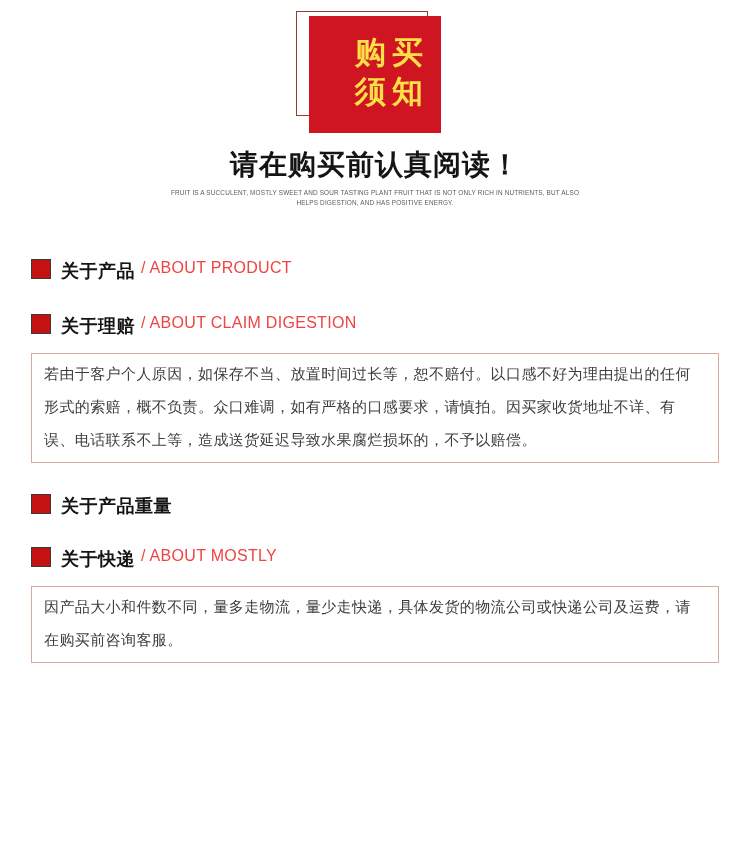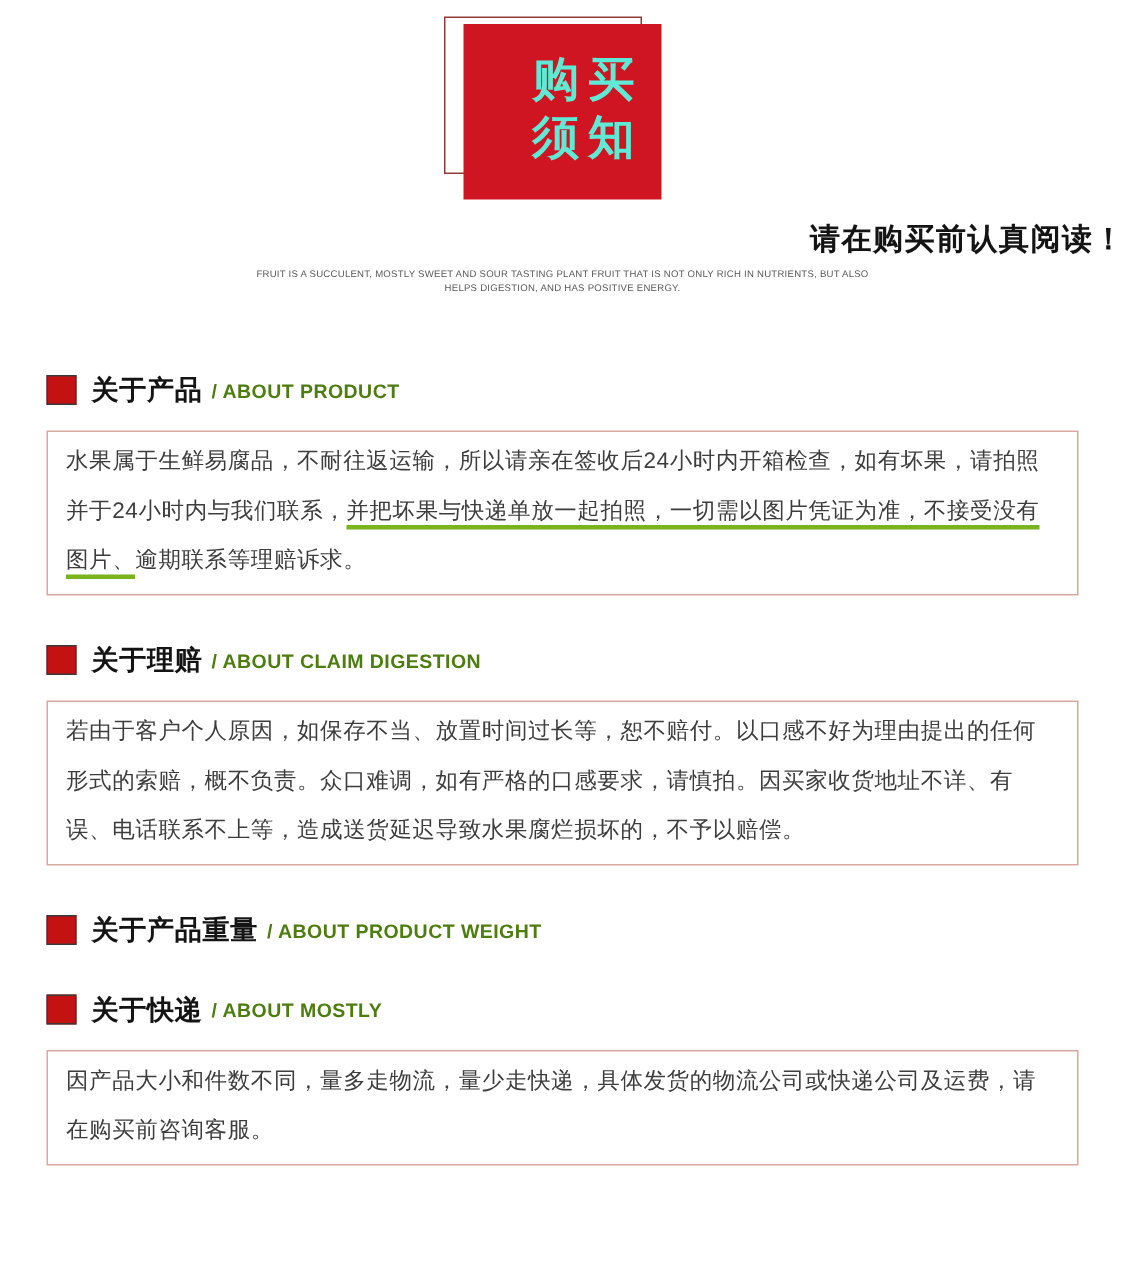--- a/index.html
+++ b/index.html
@@ -27,53 +27,53 @@
   }
   .badge-outline{
     position:absolute;left:-13px;top:-5px;
     width:100%;height:calc(100% - 12px);
     border:1px solid var(--badge_outline);
     background:transparent;z-index:0;
   }
   .badge{
     position:relative;z-index:1;
     width:132px;height:117px;background:var(--badge_red);
-    color:#5eead4;text-align:center;padding-top:17px;padding-left:28px;
+    color:#fde047;text-align:center;padding-top:17px;padding-left:28px;
   }
   .badge div{
     font-size:31px;font-weight:bold;line-height:39px;letter-spacing:6px;
     text-indent:6px;
   }
   
   .intro-title{
-    margin-top:13px;text-align:right;
-    font-size:20px;font-weight:bold;color:var(--heading_text);
+    margin-top:13px;text-align:center;
+    font-size:28px;font-weight:bold;color:var(--heading_text);
     letter-spacing:1px;
   }
   .intro-sub{
     margin-top:5px;text-align:center;color:#5a5a5a;
     font-size:8px;line-height:12px;letter-spacing:.2px;
     transform:scale(.8);transform-origin:50% 0;
   }
   
   .section{margin:0 31px;}
   .sec-1{margin-top:46px;}
   .sec-2{margin-top:31px;}
   .sec-3{margin-top:31px;}
   .sec-4{margin-top:29px;}
-  .sec-header{display:flex;align-items:center;margin-bottom:15px;}
+  .sec-header{display:flex;align-items:flex-start;margin-bottom:15px;}
   .bullet{
     width:20px;height:20px;background:var(--bullet_red);
     border:1.5px solid var(--bullet_border);flex:0 0 auto;margin-right:10px;
   }
   .sec-title-zh{
     font-size:18px;font-weight:bold;color:var(--heading_text);letter-spacing:.5px;
   }
   .sec-title-en{
-    font-size:13px;font-weight:700;color:#4d7c0f;margin-left:6px;letter-spacing:.3px;
+    font-size:16px;font-weight:400;color:#ef4444;margin-left:6px;letter-spacing:.3px;
   }
   .sec-box{
     border:1px solid var(--box_border);
     padding:3px 12px 6px 12px;background:#ffffff;
   }
   .sec-box p{
     font-size:15px;line-height:33px;color:var(--body_text);
     letter-spacing:.4px;text-align:left;
   }
   .green-underline{
@@ -97,41 +97,37 @@
   <div>FRUIT IS A SUCCULENT, MOSTLY SWEET AND SOUR TASTING PLANT FRUIT THAT IS NOT ONLY RICH IN NUTRIENTS, BUT ALSO</div>
   <div>HELPS DIGESTION, AND HAS POSITIVE ENERGY.</div>
 </div>
 
 <div class="section sec-1">
   <div class="sec-header">
     <span class="bullet"></span>
     <span class="sec-title-zh">关于产品</span>
     <span class="sec-title-en">/ ABOUT PRODUCT</span>
   </div>
-  <div class="sec-box">
-    <p><span>水果属于生鲜易腐品，不耐往返运输，所以请亲在签收后24小时内开箱检查，如有坏果，请拍照并于24小时内与我们联系，</span><span class="green-underline">并把坏果与快递单放一起拍照，一切需以图片凭证为准，不接受没有图片、</span><span>逾期联系等理赔诉求。</span></p>
-  </div>
 </div>
 
 <div class="section sec-2">
   <div class="sec-header">
     <span class="bullet"></span>
     <span class="sec-title-zh">关于理赔</span>
     <span class="sec-title-en">/ ABOUT CLAIM DIGESTION</span>
   </div>
   <div class="sec-box">
     <p>若由于客户个人原因，如保存不当、放置时间过长等，恕不赔付。以口感不好为理由提出的任何形式的索赔，概不负责。众口难调，如有严格的口感要求，请慎拍。因买家收货地址不详、有误、电话联系不上等，造成送货延迟导致水果腐烂损坏的，不予以赔偿。</p>
   </div>
 </div>
 
 <div class="section sec-3">
   <div class="sec-header">
     <span class="bullet"></span>
     <span class="sec-title-zh">关于产品重量</span>
-    <span class="sec-title-en">/ ABOUT PRODUCT WEIGHT</span>
   </div>
 </div>
 
 <div class="section sec-4">
   <div class="sec-header">
     <span class="bullet"></span>
     <span class="sec-title-zh">关于快递</span>
     <span class="sec-title-en">/ ABOUT MOSTLY</span>
   </div>
   <div class="sec-box">

